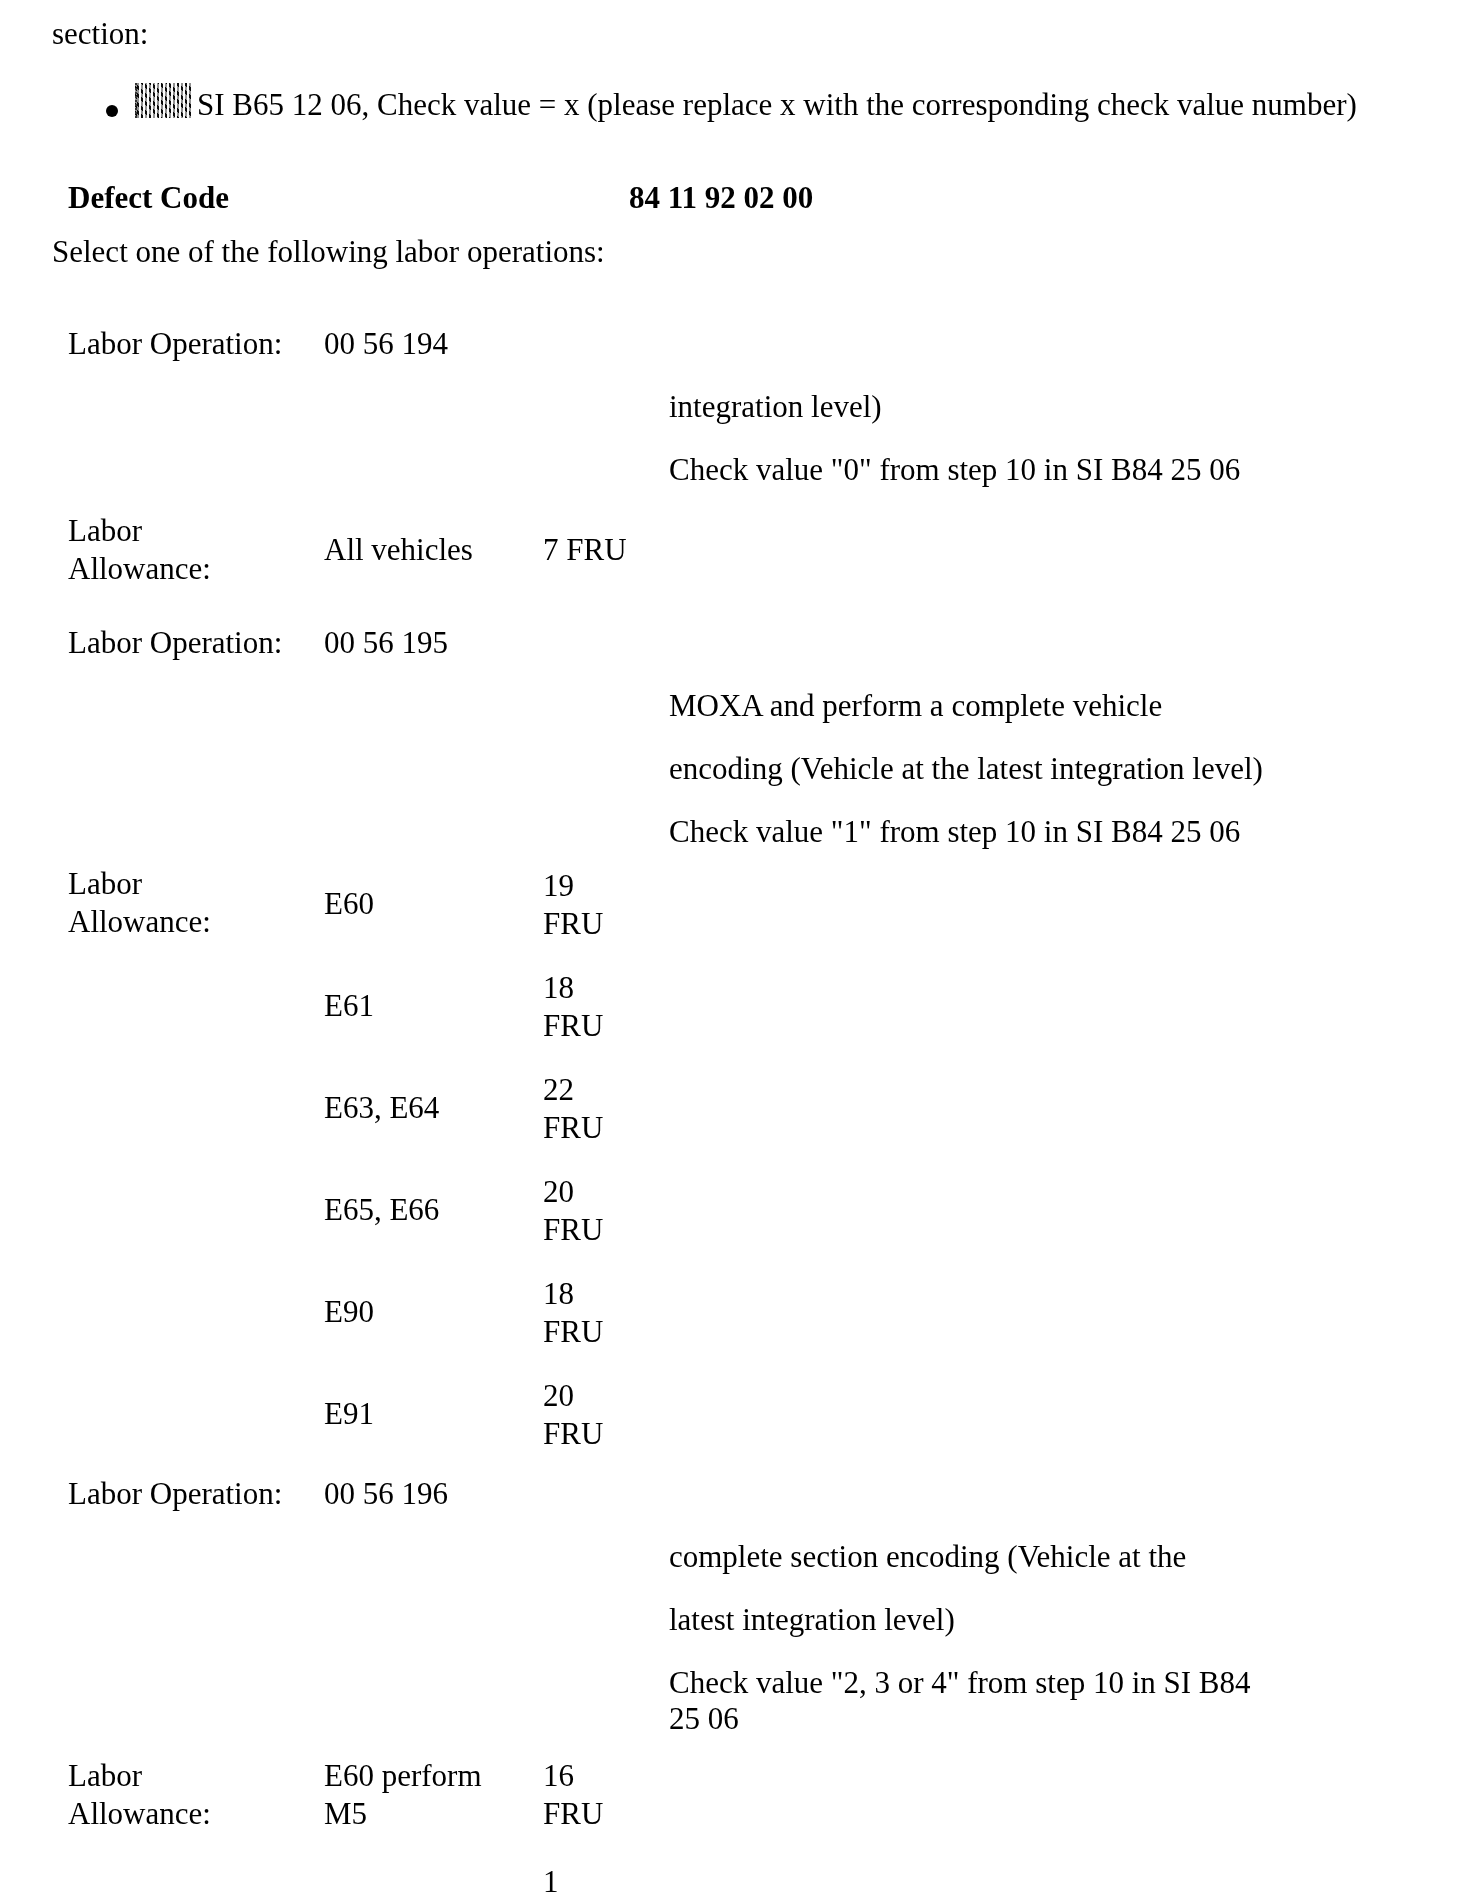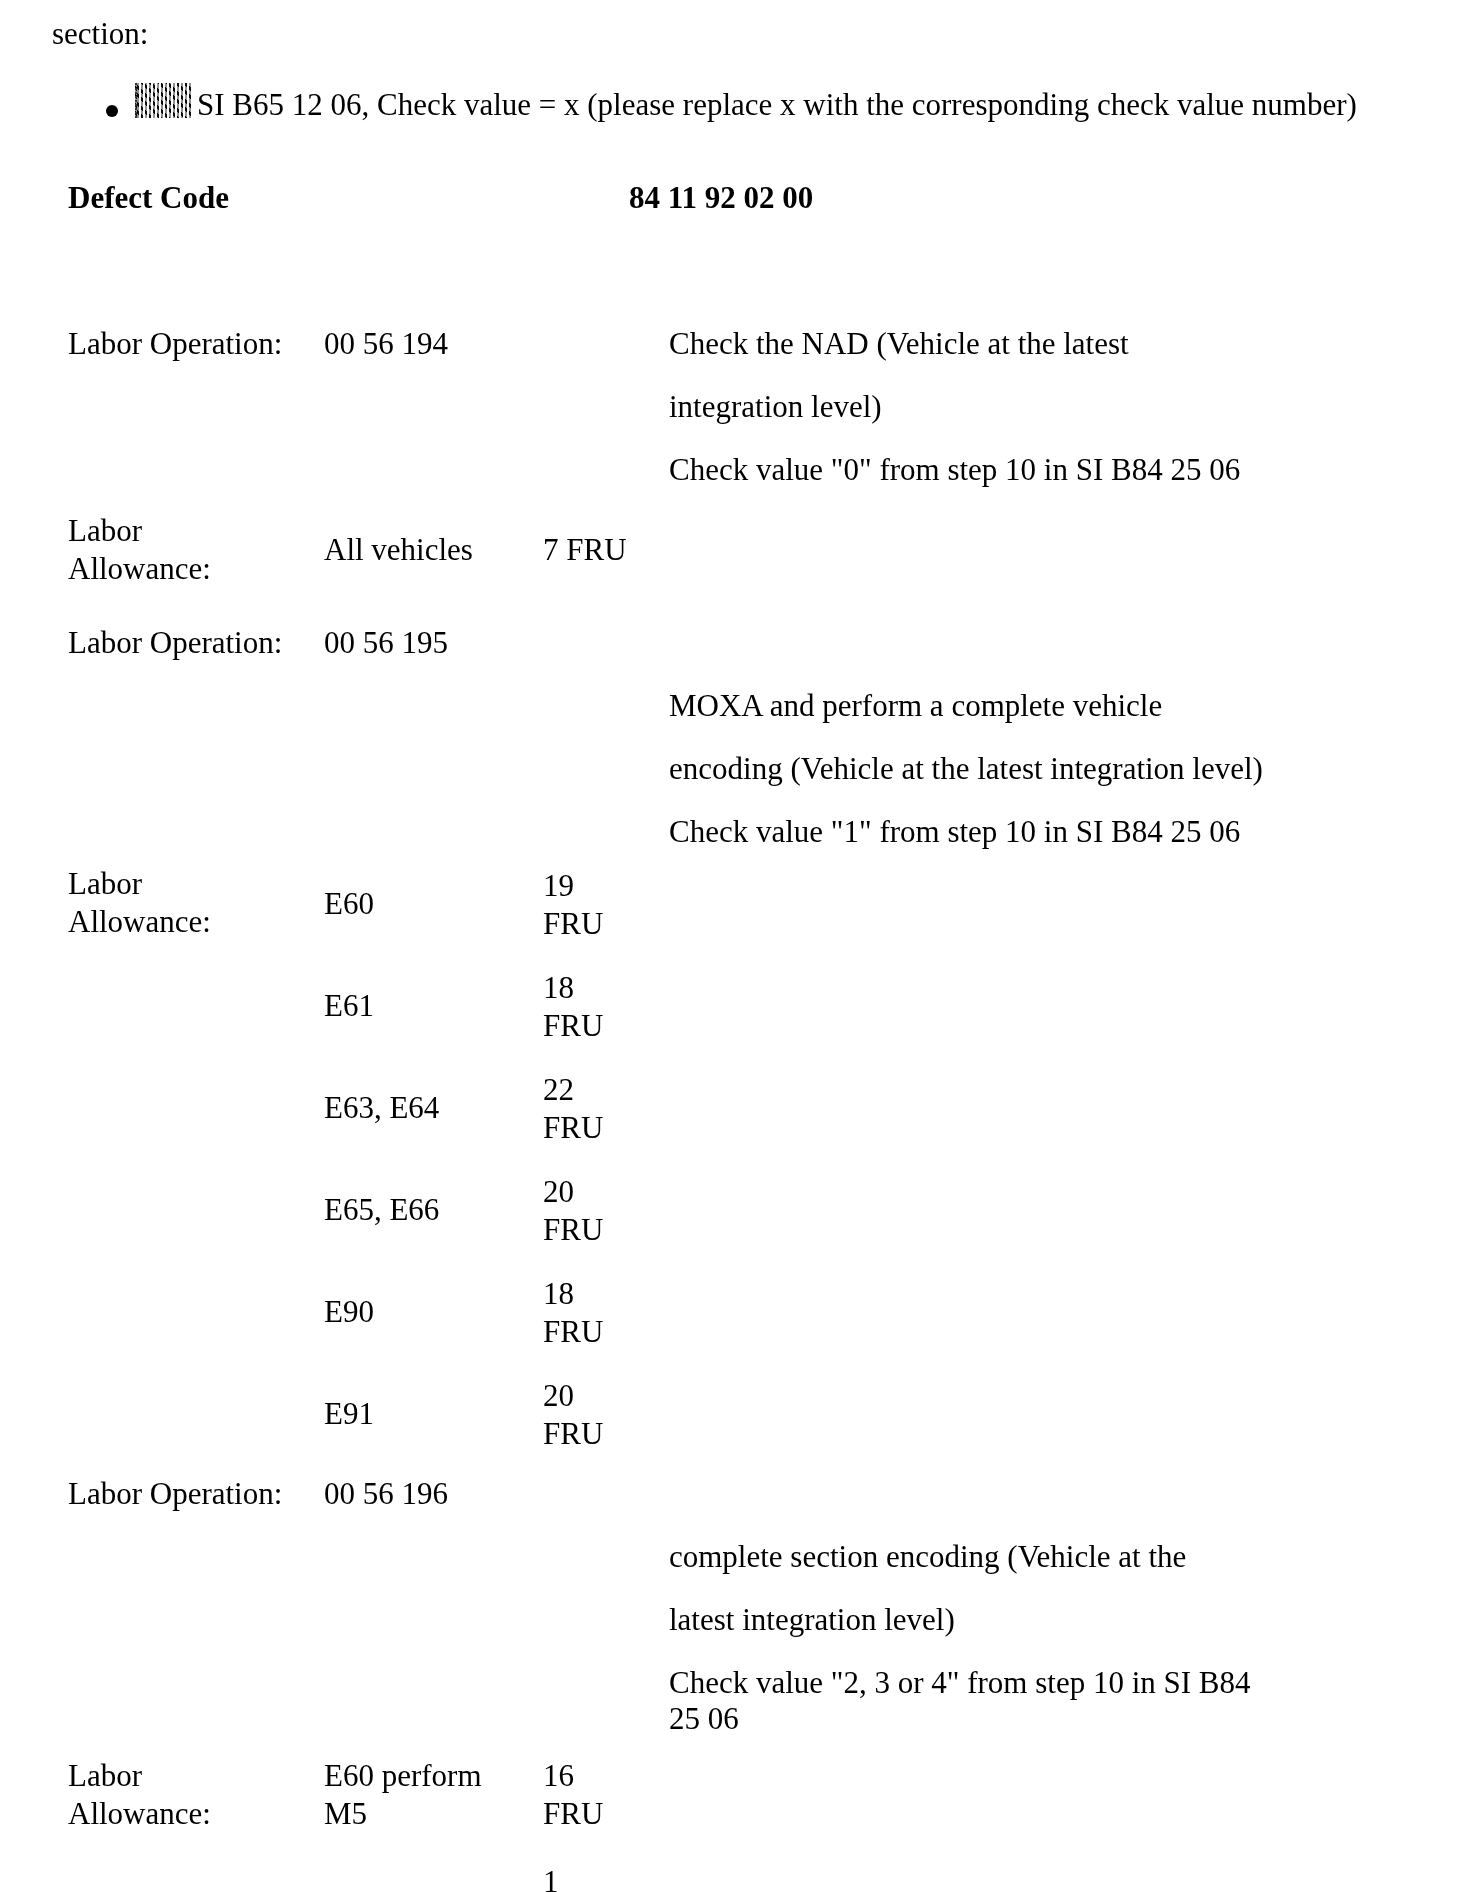--- a/index.html
+++ b/index.html
@@ -54,24 +54,24 @@
 
   <div>
     <span class="bullet-dot"></span>
     <span class="img-placeholder"></span>
     <span class="t" style="left:197px; top:79px">SI B65 12 06, Check value = x (please replace x with the corresponding check value number)</span>
   </div>
 
   <span class="t b" style="left:68px; top:172px">Defect Code</span>
   <span class="t b" style="left:629px; top:172px">84 11 92 02 00</span>
 
+  <span class="t" style="left:52px; top:226px">Select one of the following labor operations:</span>
 
   <span class="t" style="left:68px; top:318px">Labor Operation:</span>
   <span class="t" style="left:324px; top:318px">00 56 194</span>
-  <span class="t" style="left:669px; top:318px">Check the NAD (Vehicle at the latest</span>
   <span class="t" style="left:669px; top:381px">integration level)</span>
   <span class="t" style="left:669px; top:444px">Check value "0" from step 10 in SI B84 25 06</span>
 
   <span class="t" style="left:68px; top:505px">Labor</span>
   <span class="t" style="left:68px; top:543px">Allowance:</span>
   <span class="t" style="left:324px; top:524px">All vehicles</span>
   <span class="t" style="left:543px; top:524px">7 FRU</span>
 
   <span class="t" style="left:68px; top:617px">Labor Operation:</span>
   <span class="t" style="left:324px; top:617px">00 56 195</span>

